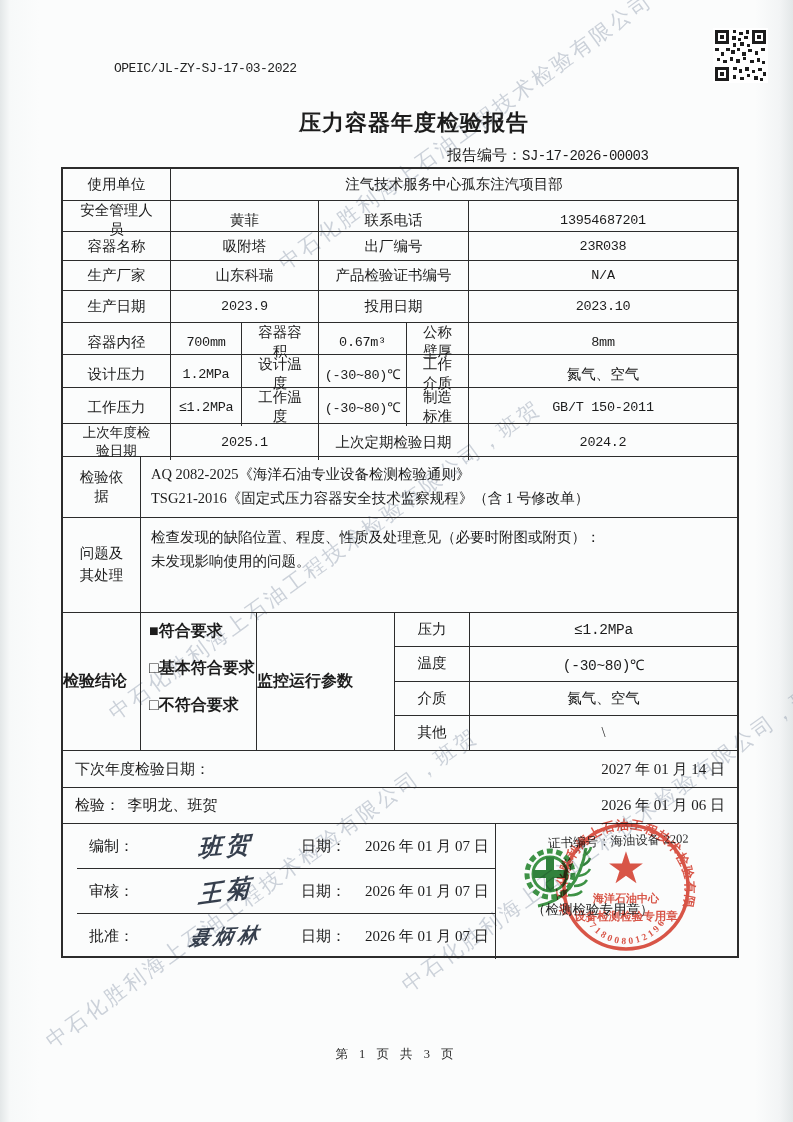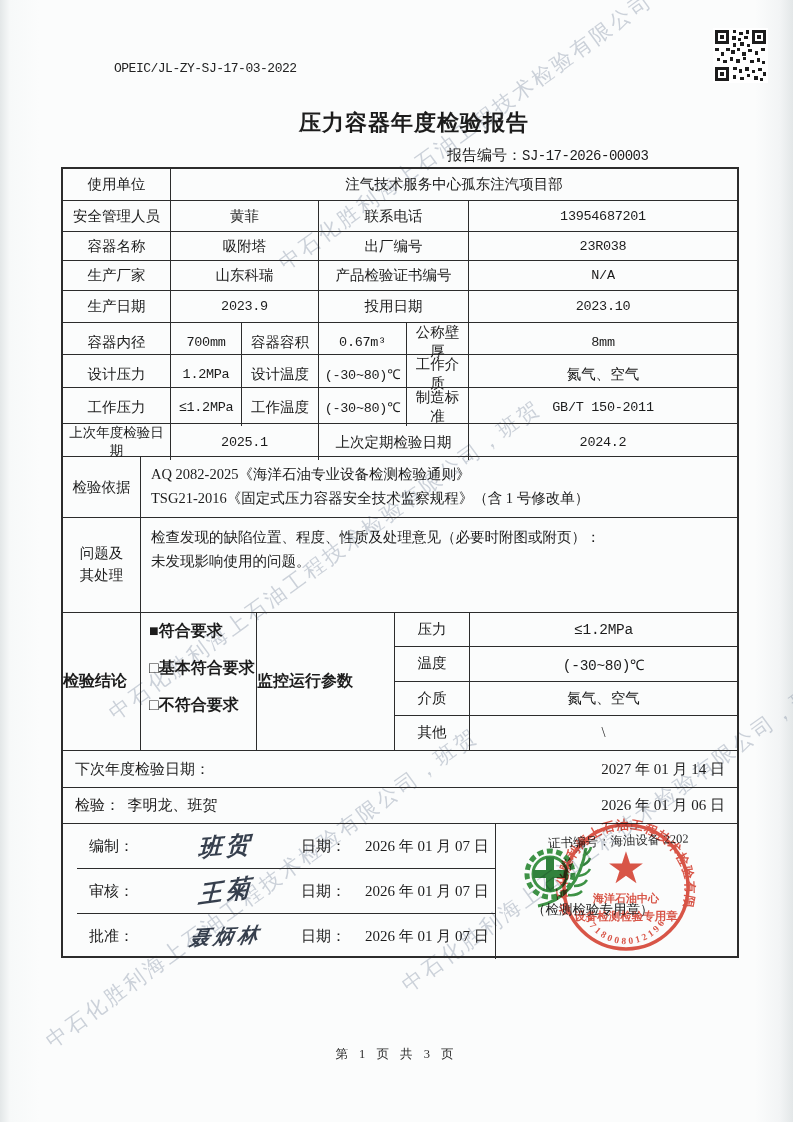--- a/index.html
+++ b/index.html
@@ -18,21 +18,21 @@
   .repno{position:absolute;left:447px;top:146px;font-size:15px;z-index:2;}
   .repno .num{font-family:"Liberation Mono","DejaVu Sans Mono",monospace;font-size:14px;letter-spacing:-0.5px;}
   
   .qr{position:absolute;left:713px;top:28px;width:55px;height:55px;z-index:2;}
   
   .tbl{position:absolute;left:61px;top:167px;width:678px;height:791px;border:2px solid #2c2c2c;
        box-sizing:border-box;z-index:3;background:transparent;}
   .row{display:grid;box-sizing:border-box;border-bottom:1.4px solid #2c2c2c;}
   .row:last-child{border-bottom:none;}
   .c{display:flex;align-items:center;justify-content:center;box-sizing:border-box;
-     border-right:1.4px solid #2c2c2c;font-size:14.5px;padding:0 2px;text-align:center;}
+     border-right:1.4px solid #2c2c2c;font-size:14.5px;padding:0 16px;text-align:center;}
   .row .c:last-child,.nr{border-right:none !important;}
   .mono{font-family:"Liberation Mono","DejaVu Sans Mono",monospace;font-size:13.5px;letter-spacing:-0.3px;text-align:center;}
   .cols2a{grid-template-columns:108px 1fr;}
   .cols4{grid-template-columns:108px 148px 150px 1fr;}
   .cols6{grid-template-columns:108px 71px 77px 88px 62px 1fr;}
   .cols2b{grid-template-columns:78px 1fr;}
   .left{justify-content:flex-start;text-align:left;}
   .blk{display:block;padding:6px 10px;line-height:1.65;}
   .twoLine{display:flex;flex-direction:column;justify-content:center;line-height:1.5;}
   

